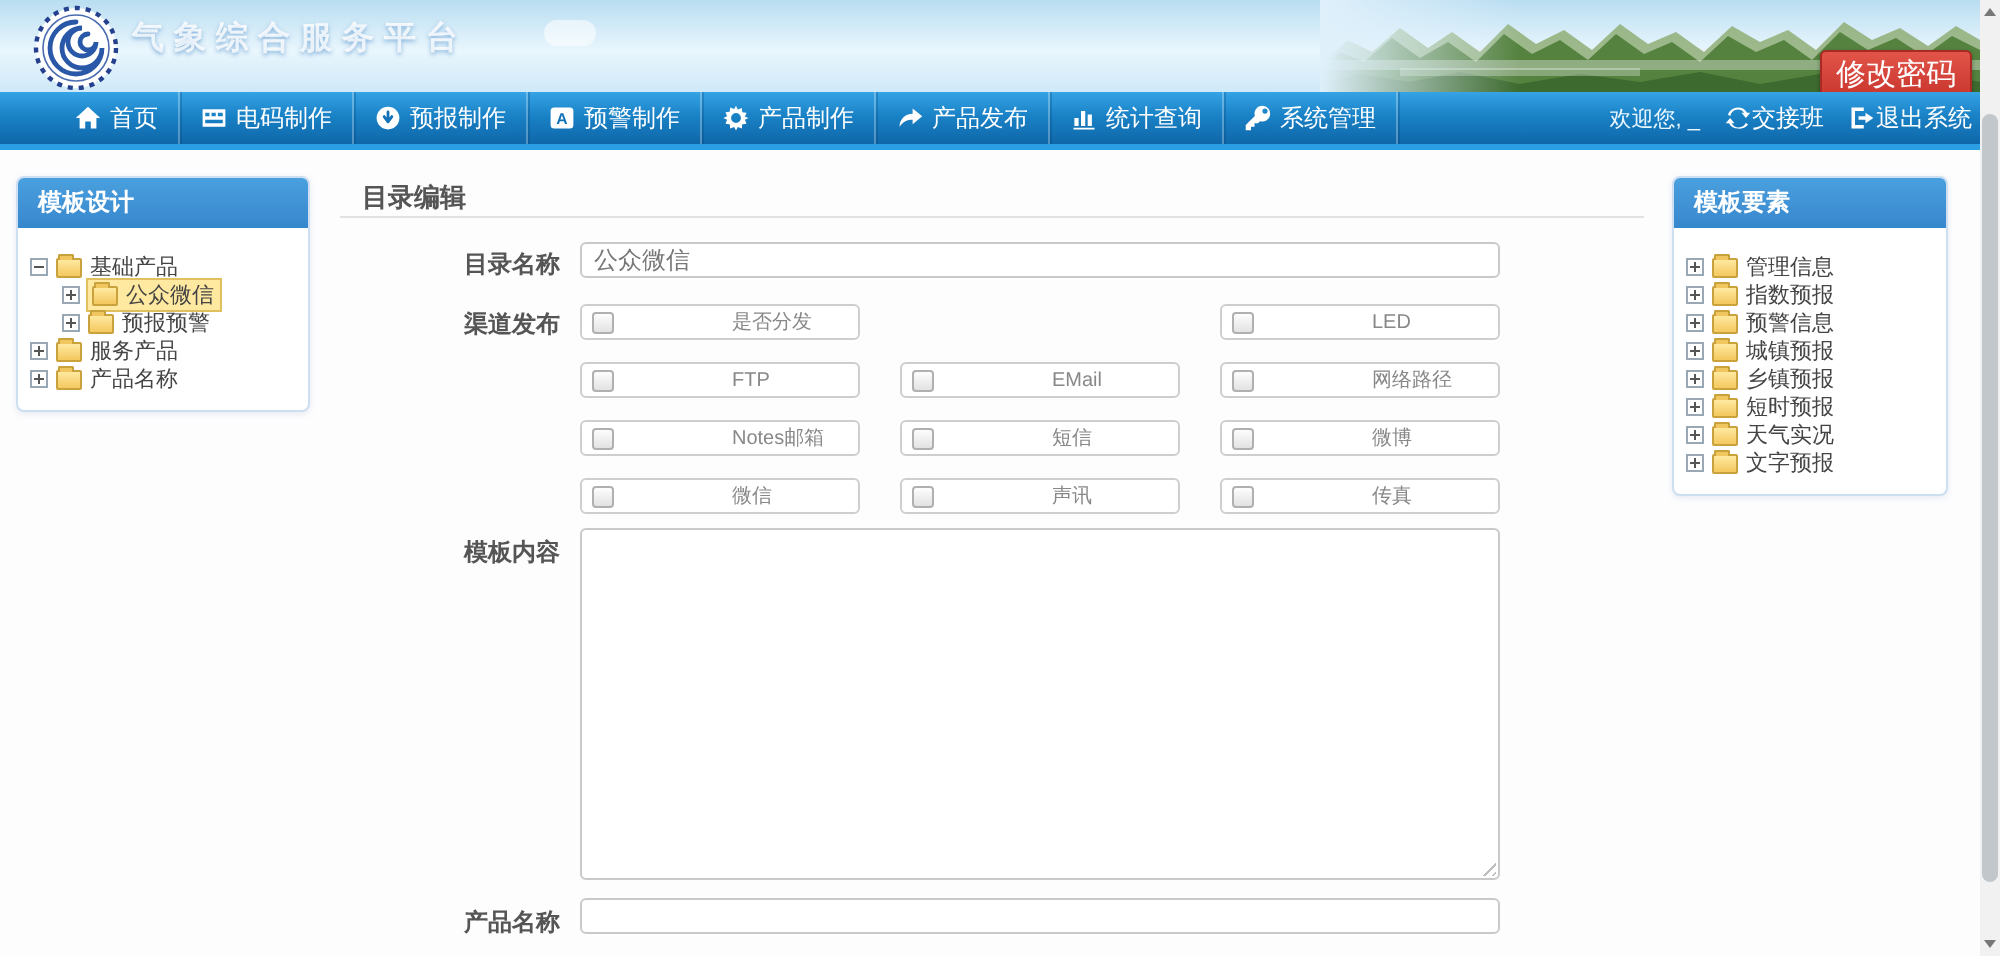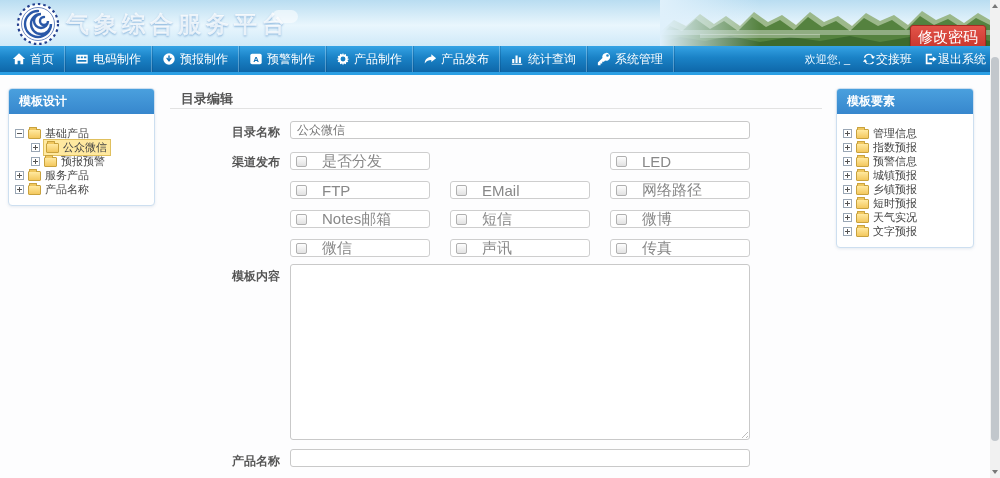--- a/index.html
+++ b/index.html
@@ -3,37 +3,37 @@
 <meta charset="utf-8">
 <style>
   * { margin:0; padding:0; box-sizing:border-box; }
   html,body { width:1000px; height:478px; overflow:hidden; }
   body { font-family:"Liberation Sans","DejaVu Sans",sans-serif; background:#fdfdfe; position:relative; }
 
   
   .banner { position:absolute; left:0; top:0; width:1000px; height:46px;
     background:linear-gradient(180deg,#b9ddf1 0%,#e9f6fd 55%,#cfe9f8 100%); overflow:hidden; }
   .logo-wrap { position:absolute; left:16px; top:2px; width:44px; height:44px; }
-  .banner-title { position:absolute; left:66px; top:9px; font-size:23px; font-weight:bold;
+  .banner-title { position:absolute; left:66px; top:9px; font-size:16px; font-weight:bold;
     letter-spacing:5px; color:rgba(255,255,255,0.78); text-shadow:0 1px 2px rgba(120,170,215,.9),0 0 1px rgba(255,255,255,.6); }
   .banner-cloud { position:absolute; left:272px; top:10px; width:26px; height:13px;
     background:rgba(255,255,255,.55); border-radius:8px; }
   .banner-photo { position:absolute; right:10px; top:0; width:330px; height:46px; }
   .photo-fade { position:absolute; left:0; top:0; bottom:0; width:100px;
     background:linear-gradient(to right,#dff0fb,rgba(223,240,251,0)); }
   .pwd-btn { position:absolute; right:4px; top:25px; font-size:15px; color:#fff;
     background:linear-gradient(#e25449,#c8352c); border:1px solid #a82a22; border-radius:3px;
     padding:2px 7px; cursor:pointer; box-shadow:0 1px 2px rgba(0,0,0,.35); font-family:inherit; }
 
   
   .navbar { position:absolute; left:0; top:46px; width:1000px; height:29px;
     background:linear-gradient(180deg,#35a3e5 0%,#1a82c6 45%,#0e67a9 100%);
     border-bottom:3px solid #2b9fe4; display:flex; align-items:center; justify-content:space-between;
     color:#fff; font-size:12px; }
-  .nav-left { display:flex; align-items:center; height:100%; }
+  .nav-left { display:flex; align-items:center; height:100%;padding-left:25px; }
   .nav-item { display:flex; align-items:center; gap:4px; padding:0 10px; height:100%;
     color:#fff; text-decoration:none; cursor:pointer; white-space:nowrap;
     border-right:1px solid rgba(255,255,255,.28); box-shadow:1px 0 0 rgba(0,60,110,.25); }
   .nav-item:first-child { padding-left:12px; }
   .nav-icon { display:inline-flex; width:14px; height:14px; }
   .nav-icon svg { width:14px; height:14px; }
   .nav-right { display:flex; align-items:center; gap:12px; padding-right:14px; }
   .welcome { font-size:11px; color:#eaf6ff; }
   .nav-link { display:flex; align-items:center; color:#fff; text-decoration:none;
     cursor:pointer; font-size:12px; }
@@ -71,21 +71,21 @@
   .lab-catalog { top:46px; } .lab-channel { top:76px; } .lab-template { top:190px; } .lab-product { top:375px; }
   .text-input { position:absolute; left:290px; width:460px; height:18px; border:1px solid #c9c9c9;
     border-radius:3px; font-size:12px; color:#777; padding:0 6px; font-family:inherit; background:#fff; outline:none; }
   .inp-catalog { top:43px; } .inp-product { top:371px; }
   .channels-grid { position:absolute; left:290px; top:74px; width:460px; display:grid;
     grid-template-columns:140px 140px 140px; column-gap:20px; row-gap:11px; }
   .channel-box { height:18px; border:1px solid #cecece; border-radius:3px; background:#fff;
     display:flex; align-items:center; padding-left:5px; cursor:pointer; }
   .checkbox { width:11px; height:11px; border:1px solid #b0b0b0; border-radius:2px;
     background:linear-gradient(#fdfdfd,#e2e2e2); margin-right:15px; flex:0 0 auto; cursor:pointer; }
-  .channel-label { font-size:15px; color:#888; white-space:nowrap; }
+  .channel-label { font-size:10px; color:#888; white-space:nowrap;margin-left:44px; }
   .textarea-wrap { position:absolute; left:290px; top:186px; width:460px; height:176px; }
   .template-textarea { width:460px; height:176px; border:1px solid #c9c9c9; border-radius:3px;
     resize:none; font-family:inherit; font-size:12px; color:#555; padding:4px 6px; outline:none; }
   .resize-corner { position:absolute; right:2px; bottom:2px; width:9px; height:9px; pointer-events:none;
     background:repeating-linear-gradient(135deg,transparent 0 2px,#b5b5b5 2px 3px); 
     clip-path:polygon(100% 0,100% 100%,0 100%); opacity:.9; }
 
   
   .scrollbar { position:absolute; right:0; top:0; width:10px; height:478px; background:#f1f1f1; }
   .sb-arrow { position:absolute; left:0; width:10px; height:12px; display:flex; align-items:center; justify-content:center; cursor:pointer; }

